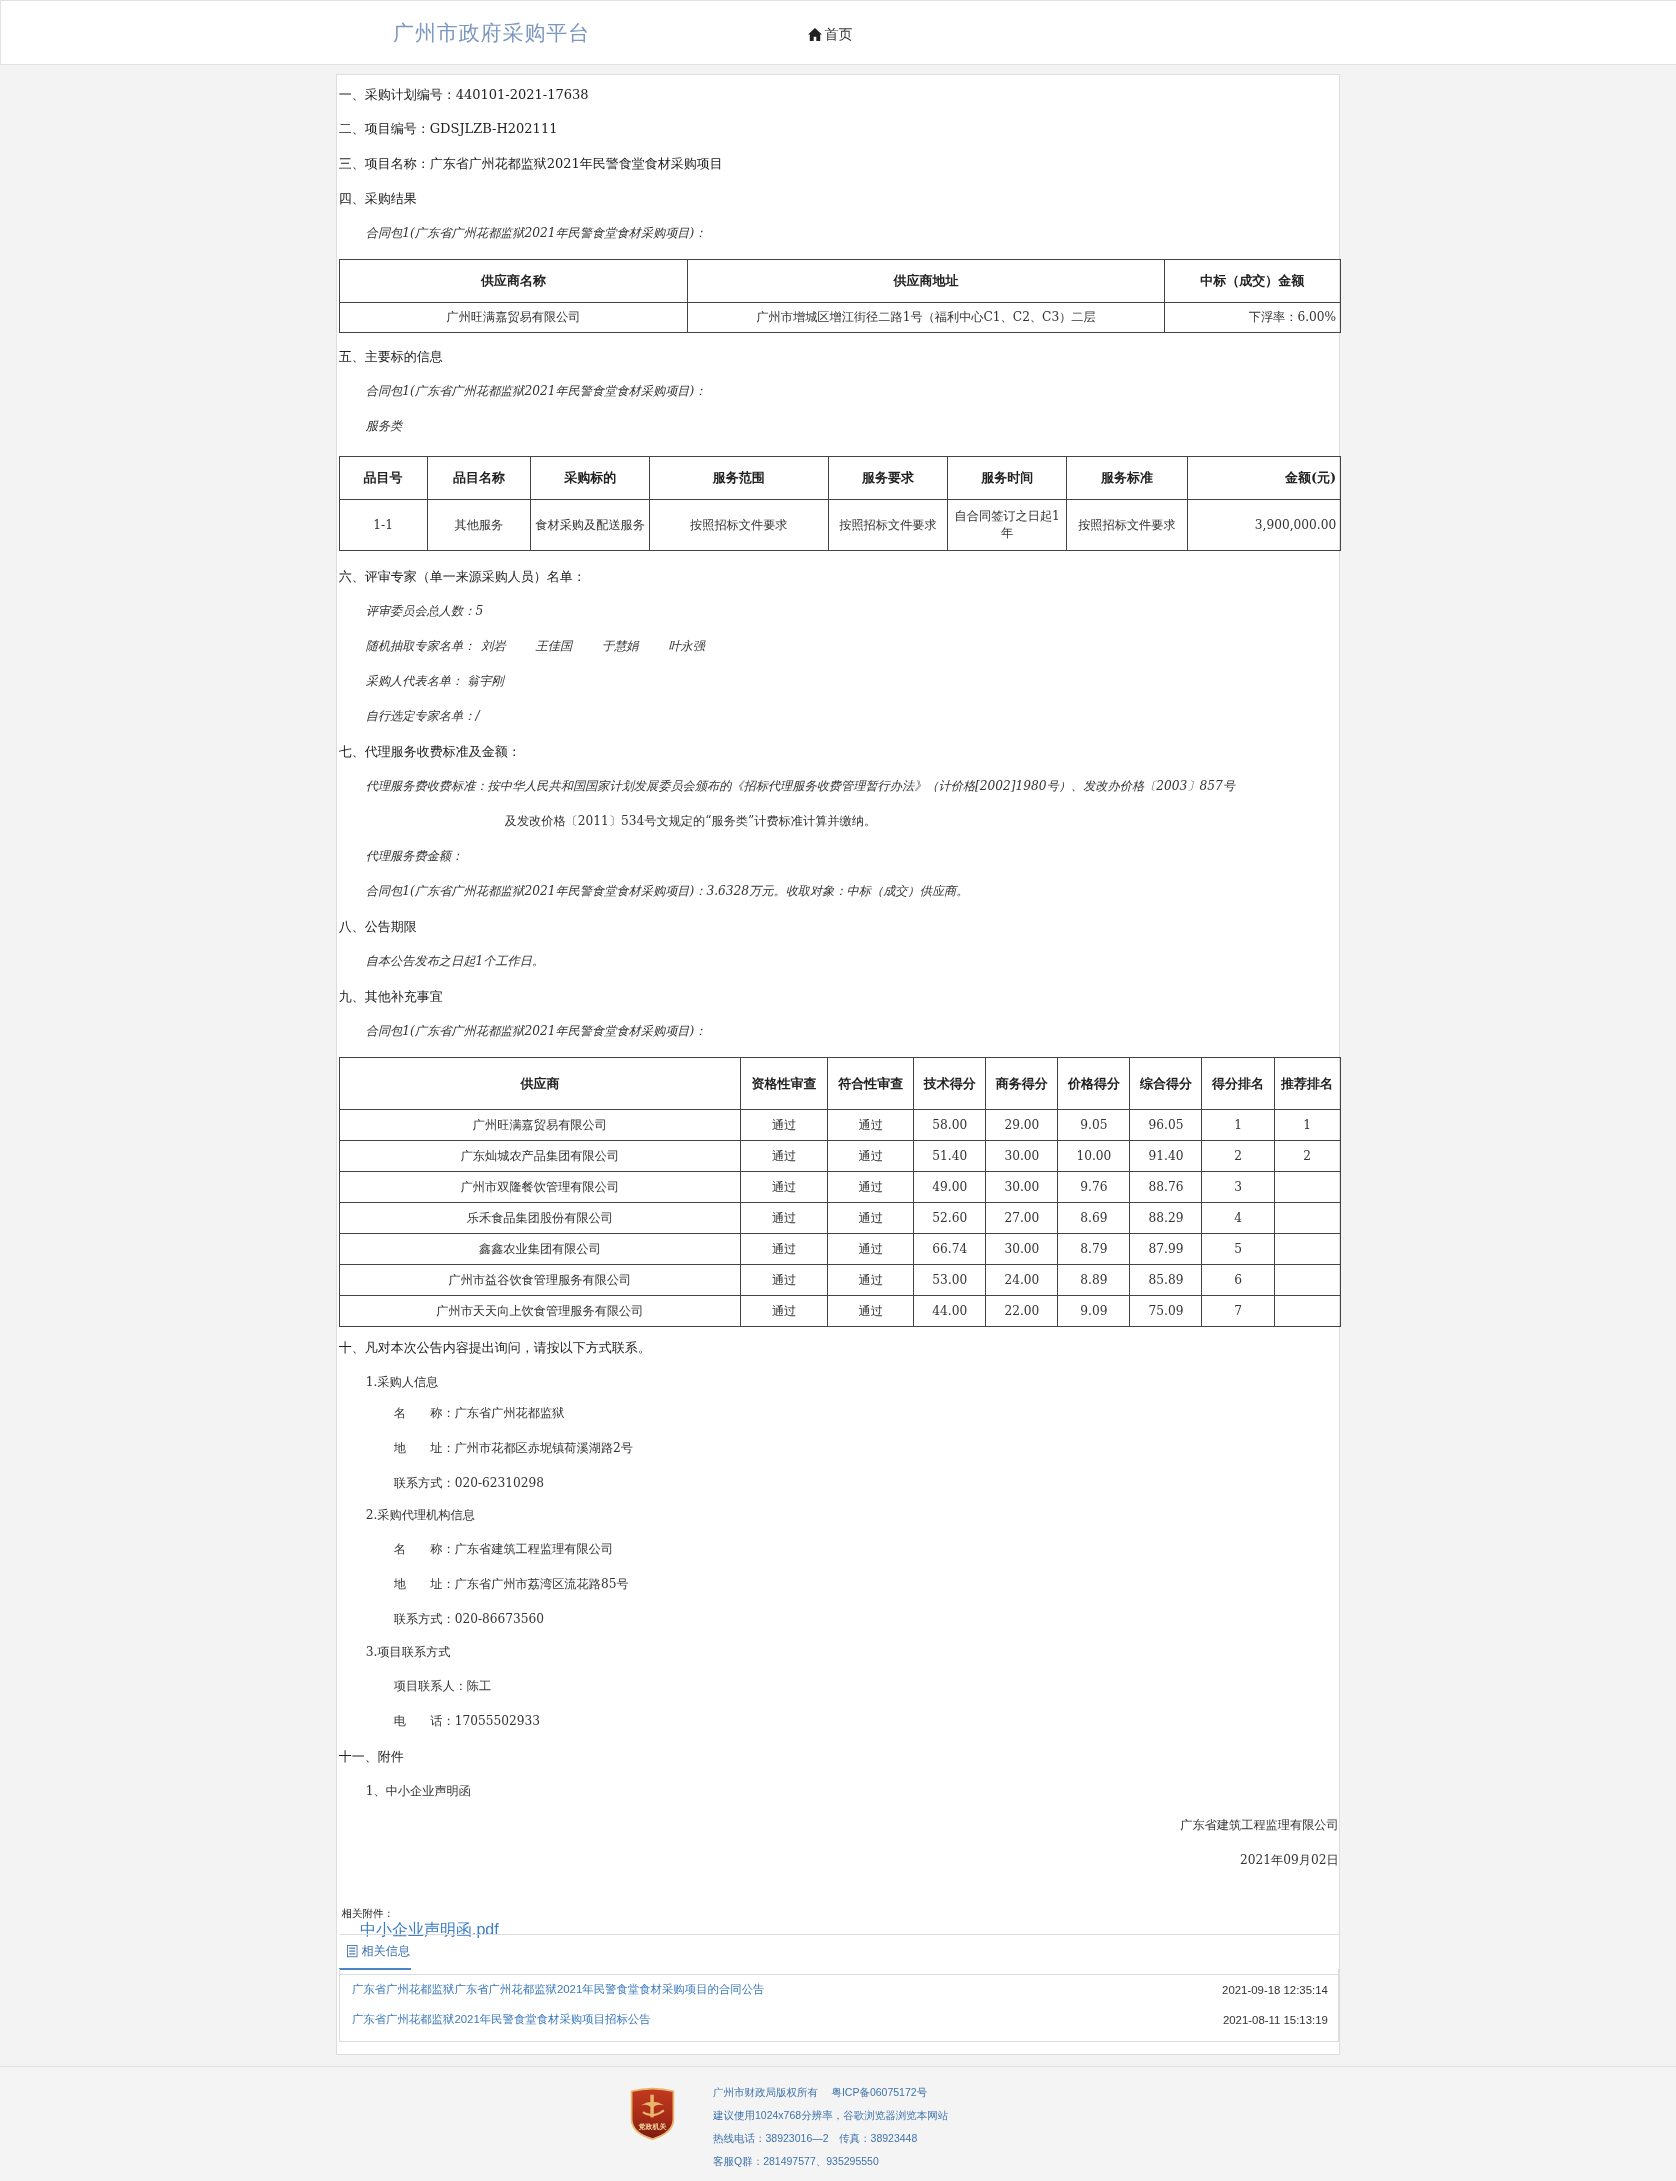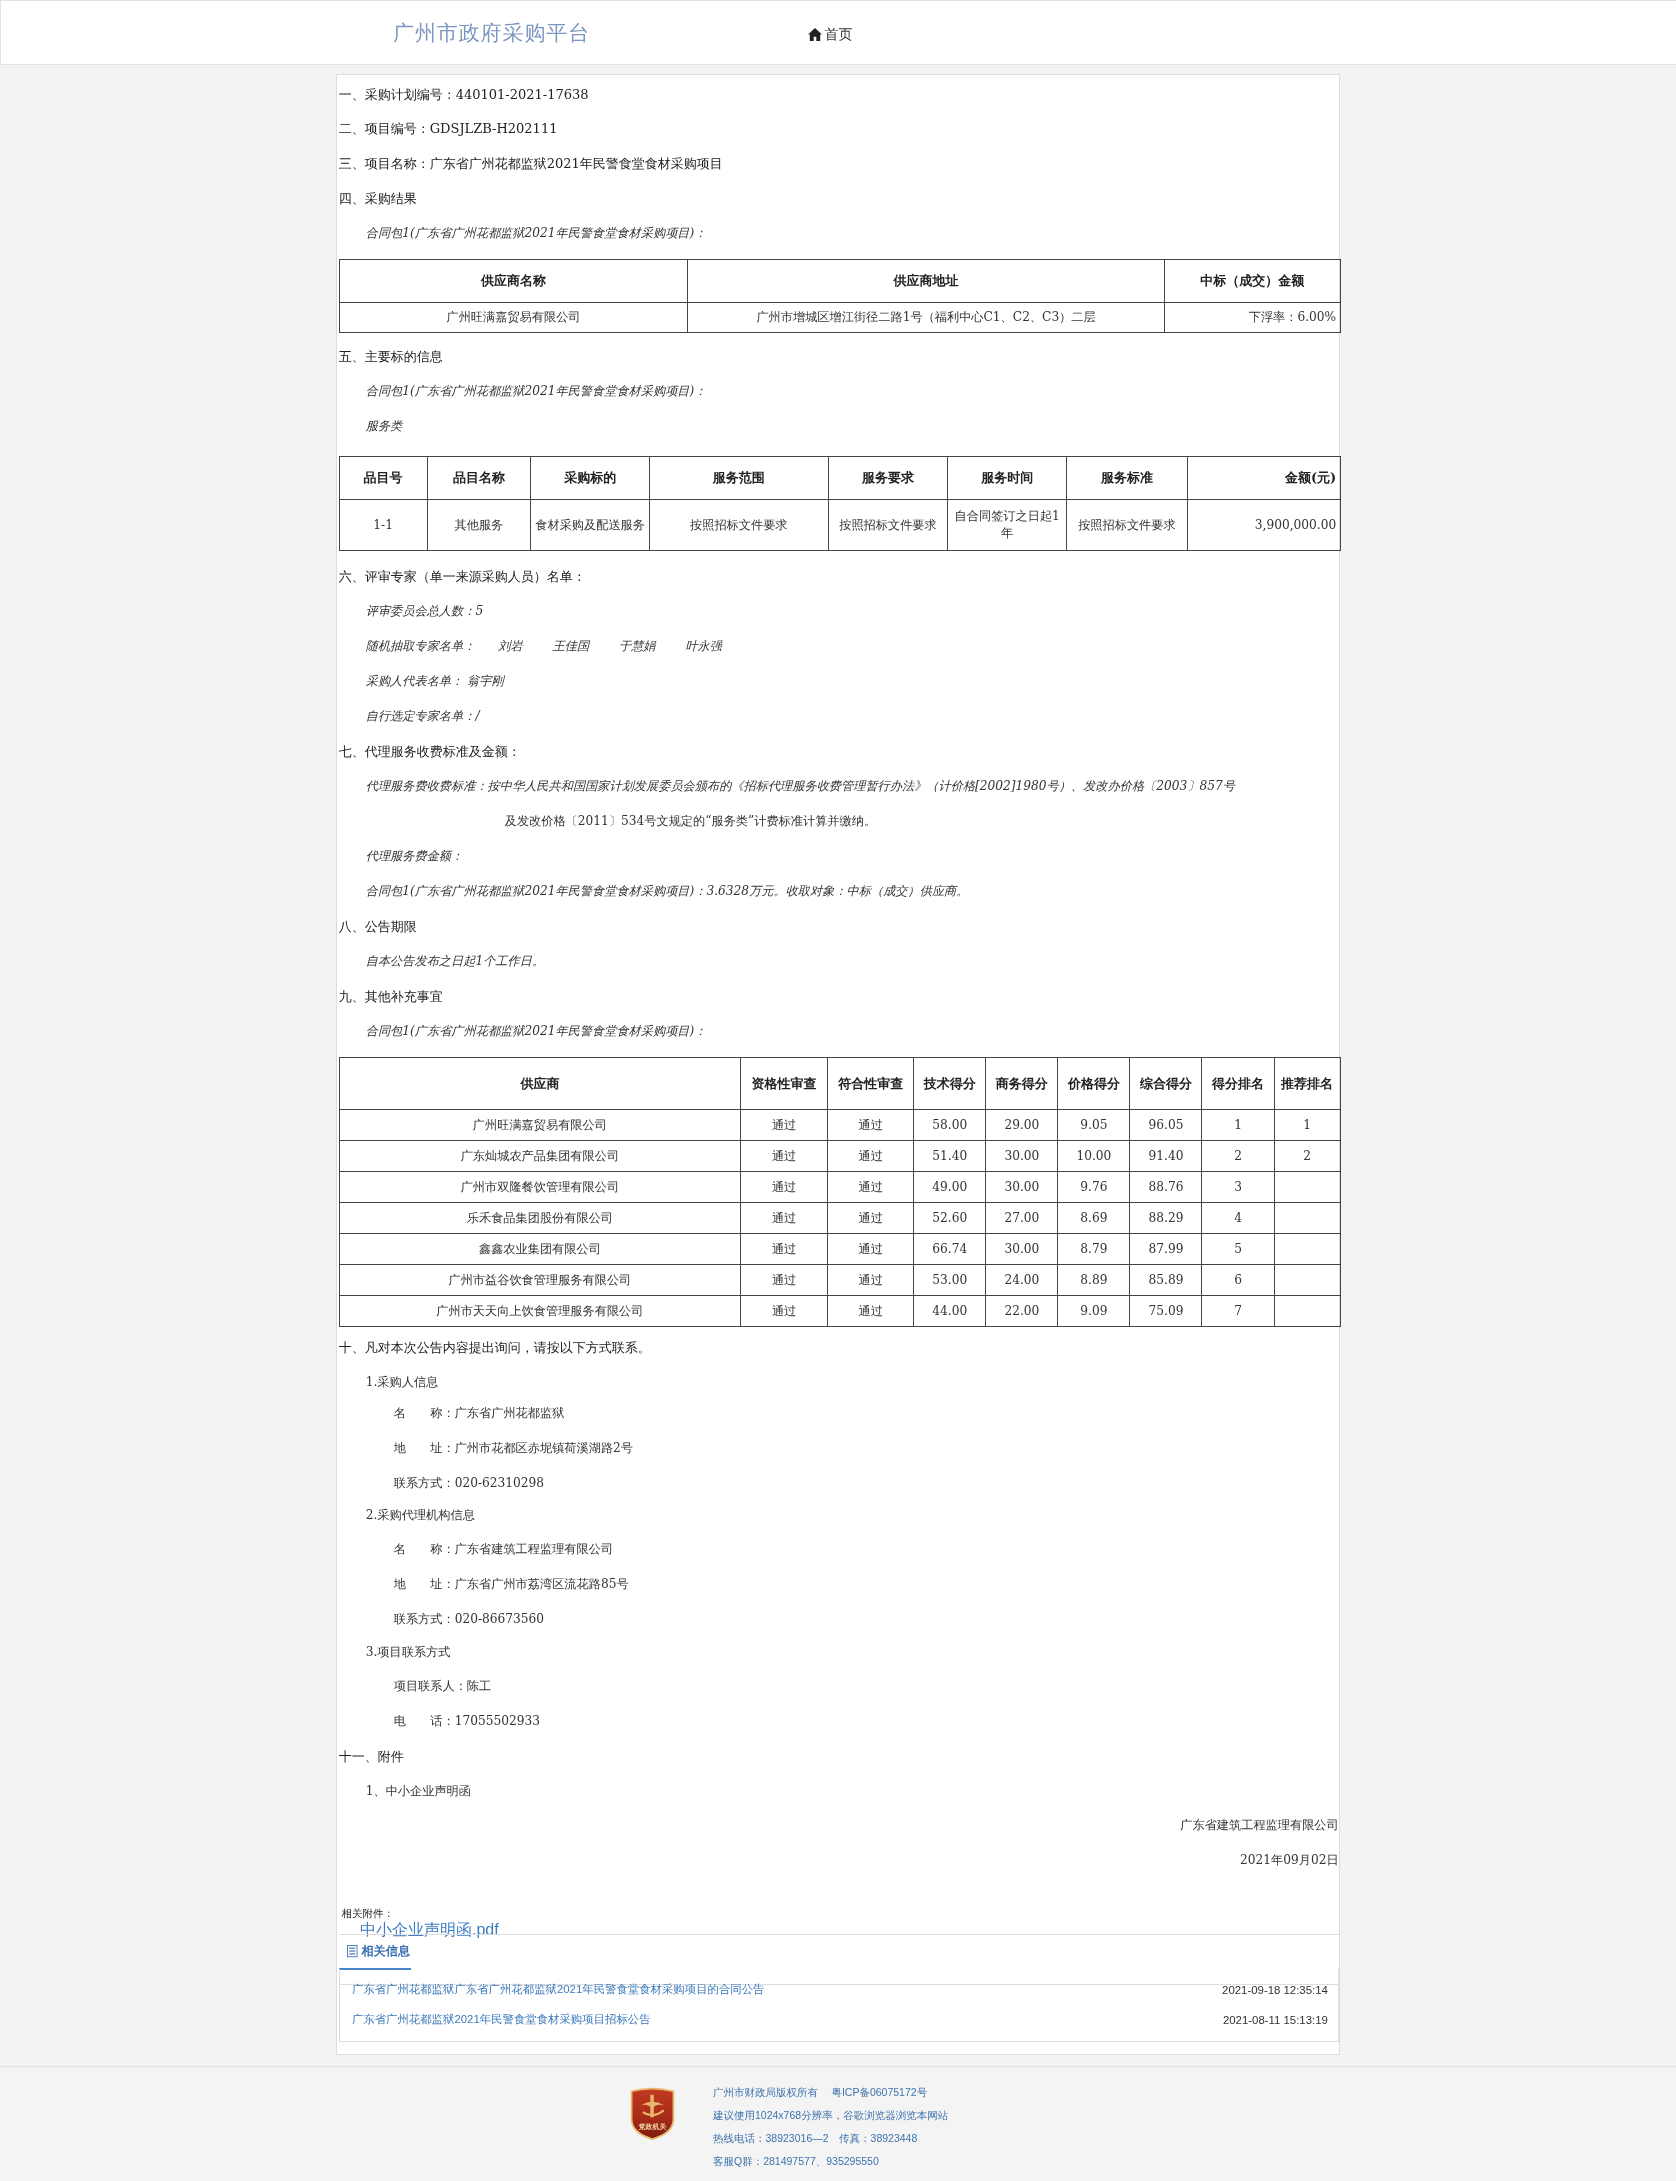--- a/index.html
+++ b/index.html
@@ -26,21 +26,21 @@
   th { font-weight: bold; color: #222; font-size: 13px; }
   td.right, th.right { text-align: right; }
   .outer-thick { border: 1.7px solid #444; }
 
   
   .attach-label { position: absolute; left: 4.4px; top: 1832px; font-family: "Liberation Sans", sans-serif; font-size: 10.5px; color: #222; }
   .attach-link { position: absolute; left: 23px; top: 1845px; font-family: "Liberation Sans", sans-serif; font-size: 16px; color: #3b7cc4; }
 
   
   .related { position: absolute; left: 1.7px; top: 1859px; width: 1000px; height: 122px; }
-  .related-tabbar { position: absolute; left: 0; top: 0; width: 1000px; height: 51px; border-top: 0.9px solid #ddd; border-bottom: 0.9px solid #ddd; font-weight: bold; }
+  .related-tabbar { position: absolute; left: 0; top: 0; width: 1000px; height: 41px; border-top: 0.9px solid #ddd; border-bottom: 0.9px solid #ddd; }
   .related-tab { position: absolute; left: 0; top: 0; width: 72px; height: 35px; display: flex; align-items: center; padding-left: 8.7px; gap: 3.5px; font-family: "Liberation Sans", sans-serif; font-size: 12.2px; color: #3b6fb0; border-bottom: 2.6px solid #4a86c8; }
   .list-icon { width: 10.5px; height: 12.2px; display: inline-block; }
   .related-list { position: absolute; left: 0; top: 35px; width: 1000px; height: 73px; border: 0.9px solid #ddd; border-top: none; }
   .related-item { position: absolute; left: 12.2px; width: 976px; height: 17.5px; display: flex; justify-content: space-between; align-items: center; font-family: "Liberation Sans", sans-serif; font-size: 11.4px; }
   .related-item .title { color: #3b79bd; }
   .related-item .time { color: #333; }
 
   
   .footer { position: absolute; left: 0; top: 2066px; width: 1677px; height: 116px; background: #f4f4f4; border-top: 0.9px solid #e0e0e0; }
   .badge { position: absolute; left: 629px; top: 19px; width: 47px; height: 54px; }
@@ -125,21 +125,21 @@
         <td>按照招标文件要求</td>
         <td class="right">3,900,000.00</td>
       </tr>
     </tbody>
       </table>
 
     <div class="h" style="top:493px">六、评审专家（单一来源采购人员）名单：</div>
     <div class="p indent1" style="top:528px">评审委员会总人数：5</div>
     <div class="p indent1" style="top:563px">
       <span>随机抽取专家名单：</span>
-      <span style="margin-left:19px">刘岩</span>
+      <span style="margin-left:2px">刘岩</span>
       <span style="margin-left:26px">王佳国</span>
       <span style="margin-left:26px">于慧娟</span>
       <span style="margin-left:26px">叶永强</span>
     </div>
     <div class="p indent1" style="top:598px">采购人代表名单： 翁宇刚</div>
     <div class="p indent1" style="top:633px">自行选定专家名单：/</div>
 
     <div class="h" style="top:668px">七、代理服务收费标准及金额：</div>
     <div class="p indent1" style="top:703px">代理服务费收费标准：按中华人民共和国国家计划发展委员会颁布的《招标代理服务收费管理暂行办法》（计价格[2002]1980号）、发改办价格〔2003〕857号</div>
     <div class="p" style="left:166px;top:738px">及发改价格〔2011〕534号文规定的“服务类”计费标准计算并缴纳。</div>

